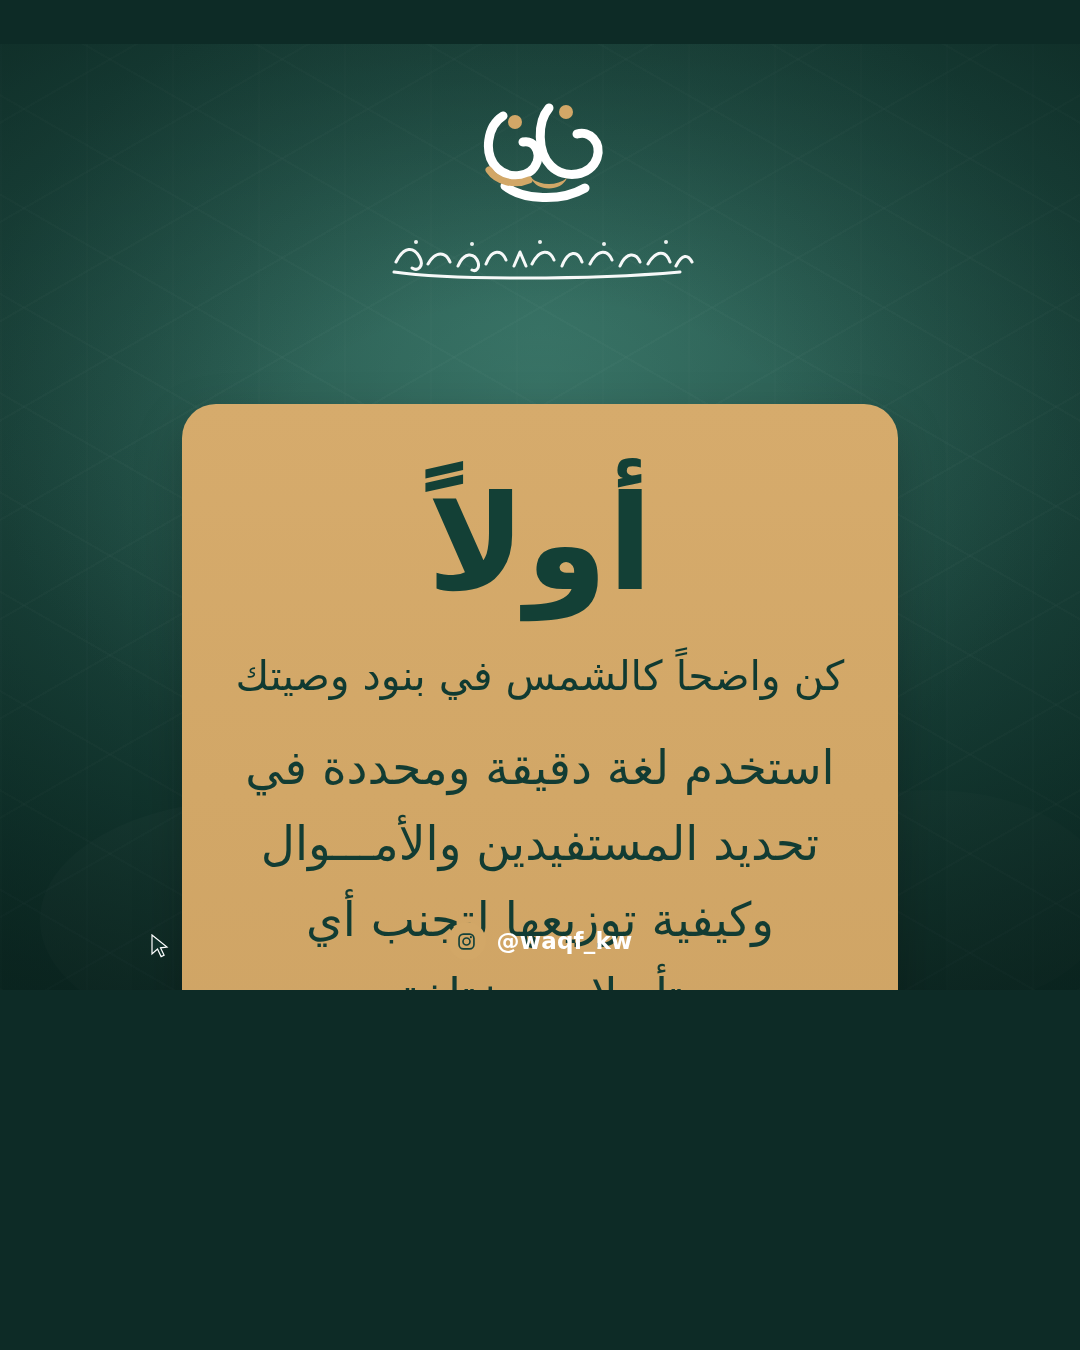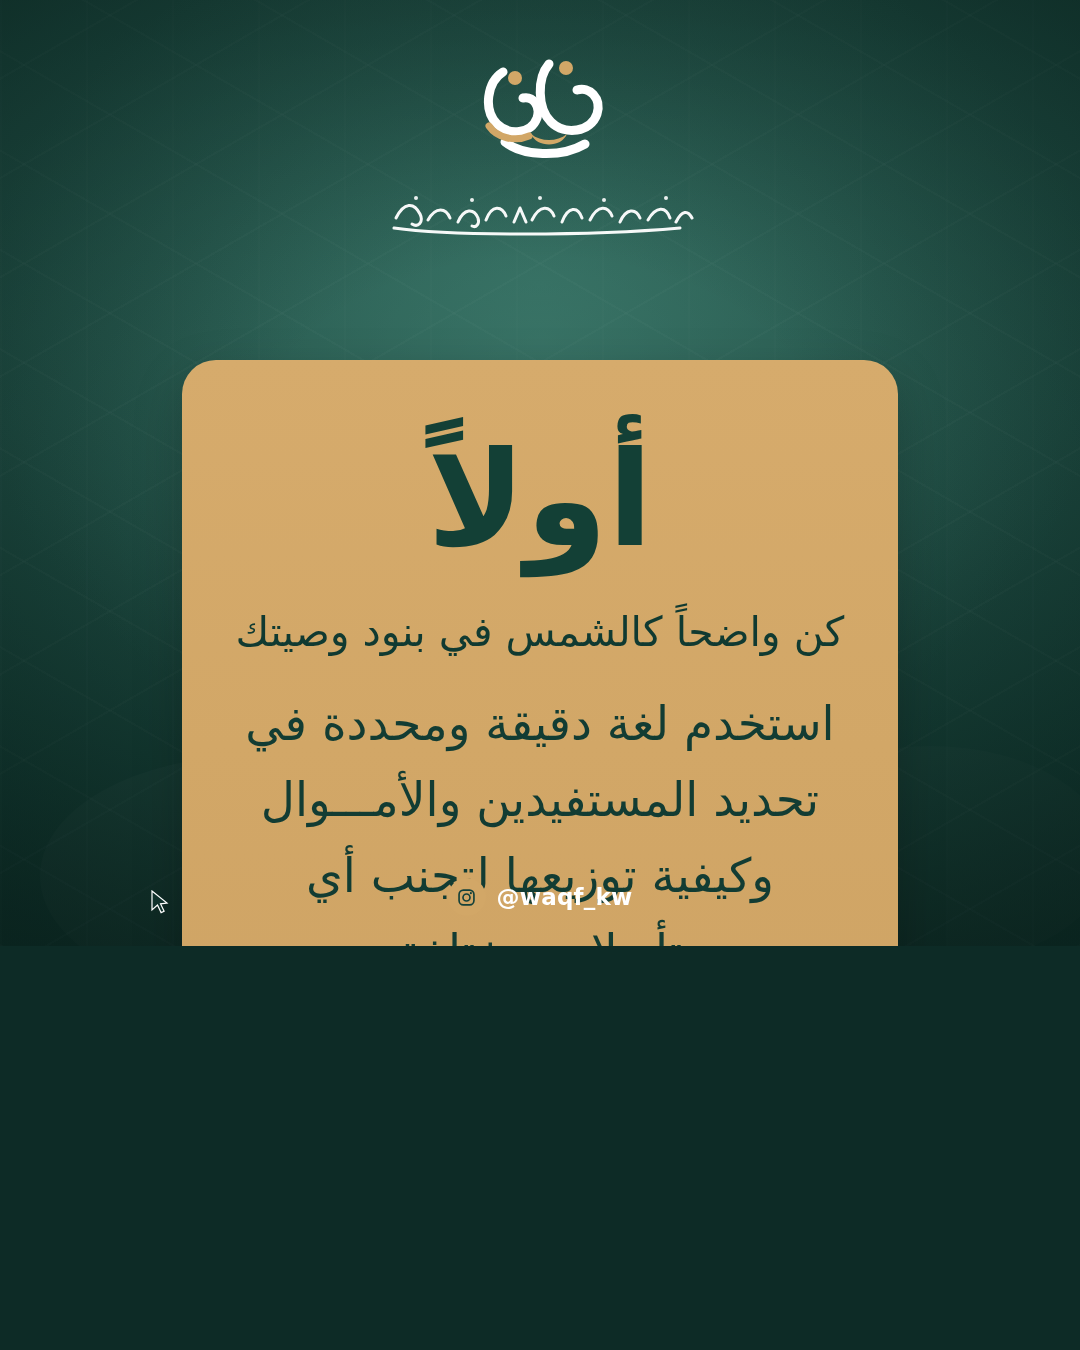--- a/index.html
+++ b/index.html
@@ -8,20 +8,21 @@
     background: #0d2b26;
   }
   .poster {
     position: relative;
     width: 1080px;
     height: 946px;
     overflow: hidden;
     font-family: "DejaVu Sans", "Liberation Sans", sans-serif;
     background:
       radial-gradient(ellipse 120% 80% at 50% 30%, #2a5f54 0%, #1e4a41 45%, #143a32 75%, #0e2b25 100%);
+    margin-top: 44px;
   }
   
   .pattern {
     position: absolute;
     inset: 0;
     opacity: 0.14;
     background-image:
       repeating-linear-gradient(30deg, rgba(255,255,255,0.16) 0 2px, transparent 2px 86px),
       repeating-linear-gradient(-30deg, rgba(255,255,255,0.16) 0 2px, transparent 2px 86px),
       repeating-linear-gradient(90deg, rgba(255,255,255,0.10) 0 2px, transparent 2px 86px);

